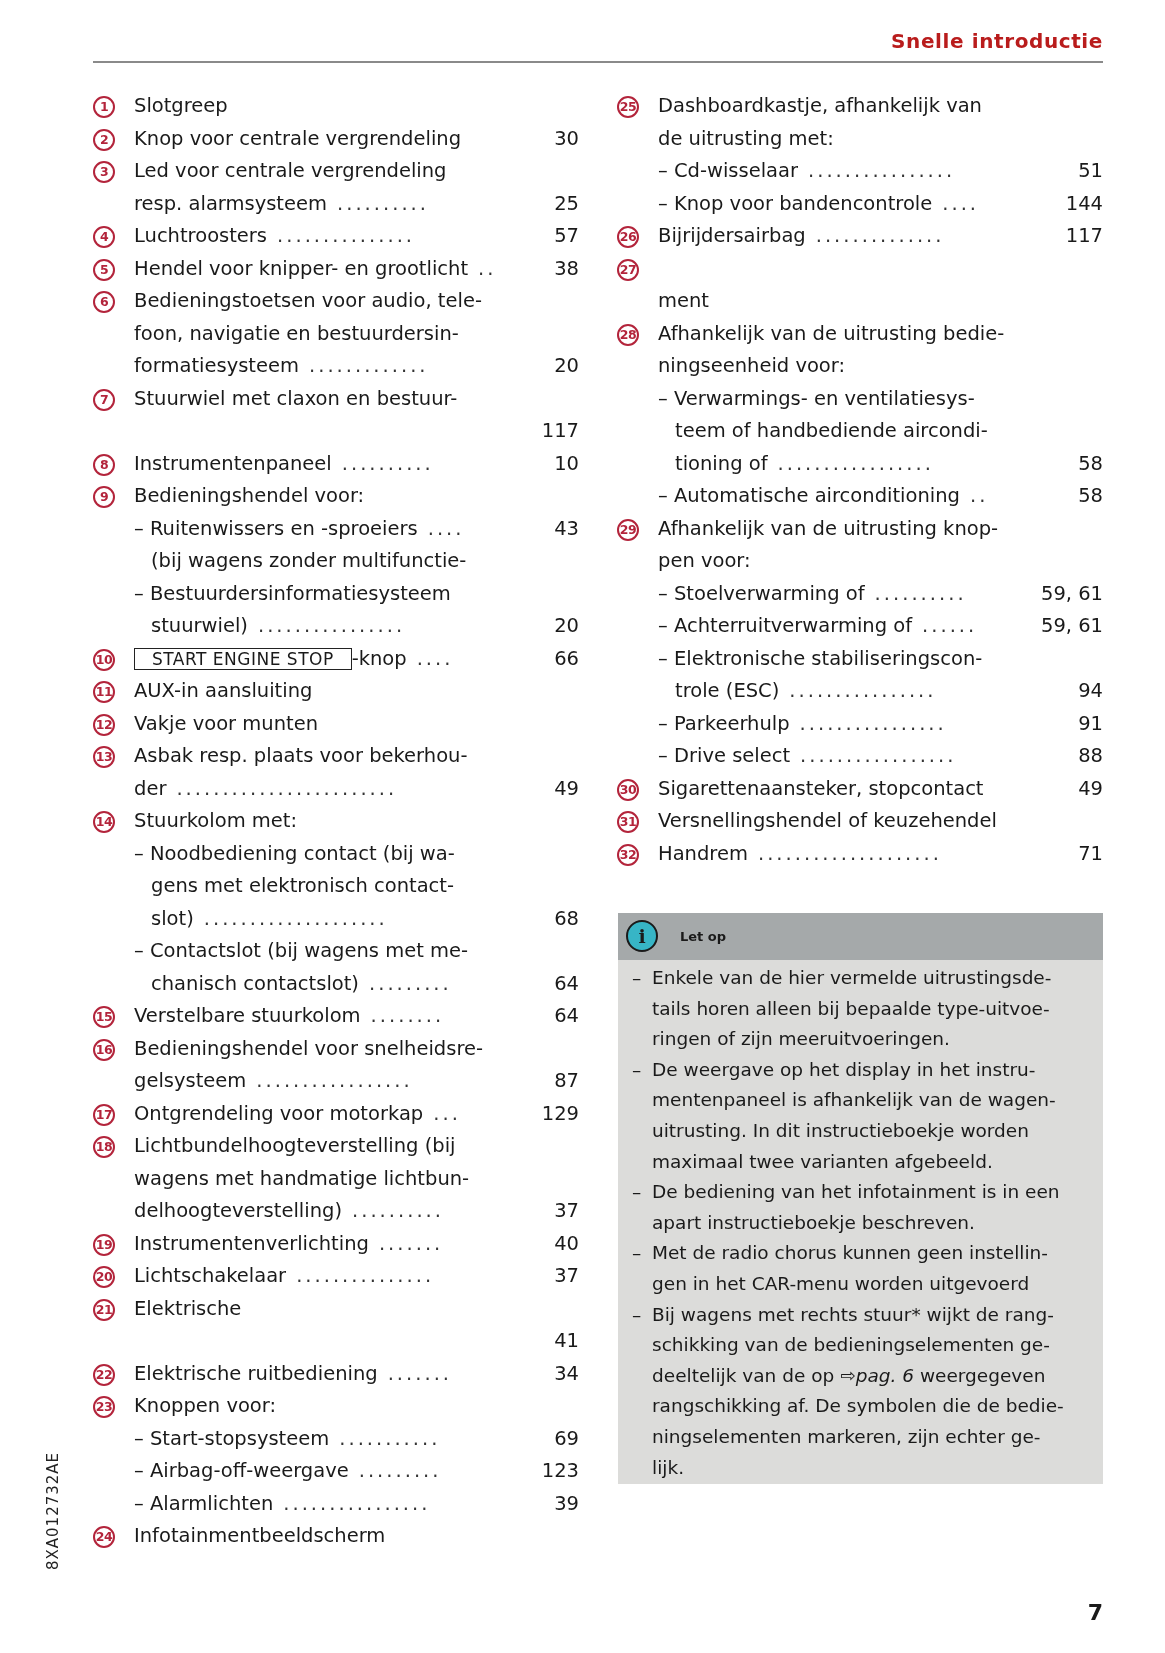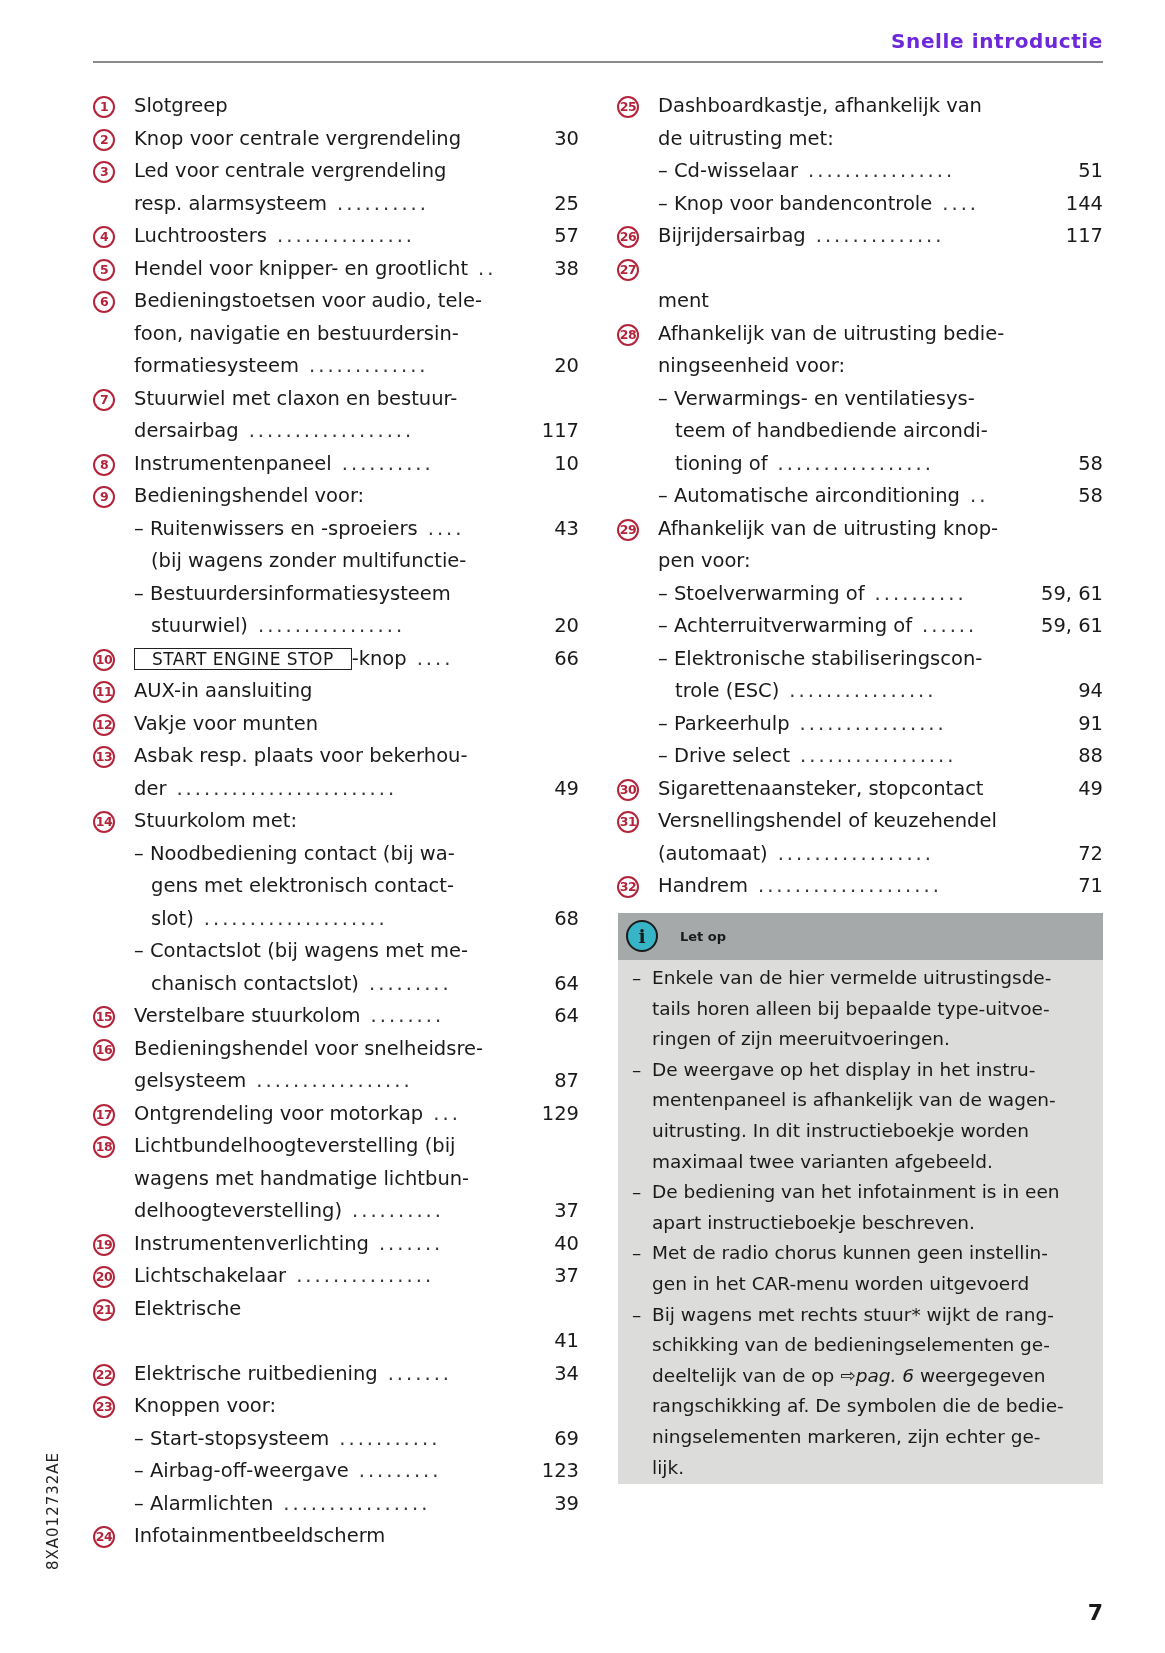--- a/index.html
+++ b/index.html
@@ -1,19 +1,19 @@
 <!DOCTYPE html>
 <html><head>
 <meta charset="utf-8">
 <style>
   html, body { margin:0; padding:0; background:#ffffff; }
   body { width:1165px; height:1653px; position:relative; overflow:hidden;
          font-family:"DejaVu Sans", sans-serif; color:#1a1a1a; }
   .hdr-title { position:absolute; right:62px; top:29px; font-weight:bold; font-size:20px;
-               letter-spacing:0.6px; color:#6d28d9; }
+               letter-spacing:0.6px; color:#b91c1c; }
   .hdr-rule { position:absolute; left:93px; right:62px; top:61px; height:2px; background:#8a8a8a; }
   .col { position:absolute; top:90px; }
   .col.left { left:93px; width:486px; }
   .col.right { left:617px; width:486px; }
   .row { position:relative; height:32.5px; line-height:32.5px; font-size:19.5px; white-space:nowrap; }
   .row .num { position:absolute; left:0; top:6px; width:22px; height:22px; border:2px solid #b3243b;
               border-radius:50%; box-sizing:border-box; color:#b3243b; font-size:12.5px; line-height:18px;
               text-align:center; font-weight:bold; letter-spacing:-0.5px; }
   .row .txt { position:absolute; left:41px; right:60px; overflow:hidden; }
   .row.sub .txt { left:41px; }
@@ -80,21 +80,20 @@
     </div>
     <div class="row cont">
       <span class="txt"><span>formatiesysteem</span><span class="dots">.............</span></span>
       <span class="pg">20</span>
     </div>
     <div class="row item">
       <span class="num">7</span>
       <span class="txt"><span>Stuurwiel met claxon en bestuur-</span></span>
     </div>
     <div class="row cont">
-      <span class="txt"><span>dersairbag</span><span class="dots">..................</span></span>
       <span class="pg">117</span>
     </div>
     <div class="row item">
       <span class="num">8</span>
       <span class="txt"><span>Instrumentenpaneel</span><span class="dots">..........</span></span>
       <span class="pg">10</span>
     </div>
     <div class="row item">
       <span class="num">9</span>
       <span class="txt"><span>Bedieningshendel voor:</span></span>
@@ -306,24 +305,20 @@
       <span class="pg">88</span>
     </div>
     <div class="row item">
       <span class="num">30</span>
       <span class="txt"><span>Sigarettenaansteker, stopcontact</span></span>
       <span class="pg">49</span>
     </div>
     <div class="row item">
       <span class="num">31</span>
       <span class="txt"><span>Versnellingshendel of keuzehendel</span></span>
-    </div>
-    <div class="row cont">
-      <span class="txt"><span>(automaat)</span><span class="dots">.................</span></span>
-      <span class="pg">72</span>
     </div>
     <div class="row item">
       <span class="num">32</span>
       <span class="txt"><span>Handrem</span><span class="dots">....................</span></span>
       <span class="pg">71</span>
     </div>
   </div>
 
 <div class="info">
   <div class="info-head">

